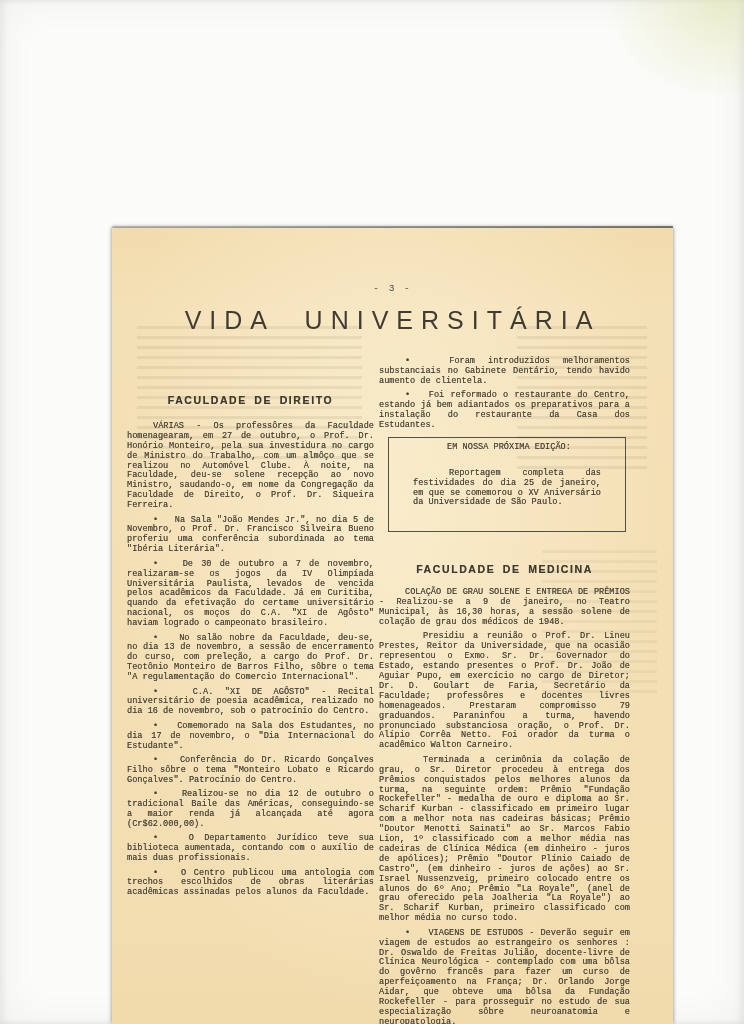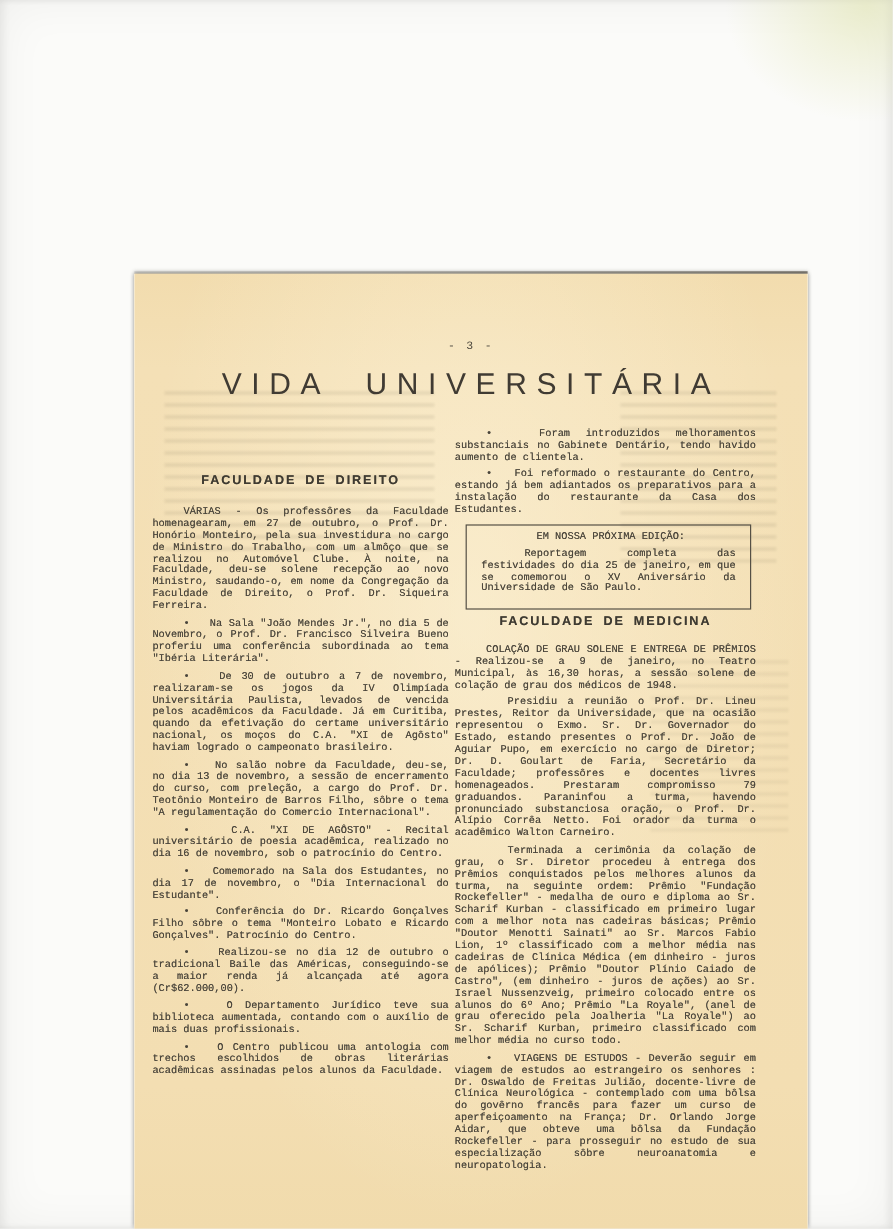--- a/index.html
+++ b/index.html
@@ -45,30 +45,30 @@
     text-align:justify;
     text-shadow:0 0 .4px rgba(73,68,58,.7);
   }
   .col-left{left:15px;top:140px;width:247px;margin-top:28px;}
   .col-right{left:267px;top:129px;width:251px;}
   .sec-heading{
     font-family:"Liberation Sans",sans-serif;
     font-size:10.5px;font-weight:bold;letter-spacing:1.6px;word-spacing:3px;
     text-align:center;color:#3e3a31;margin:0 0 16px 0;
   }
-  .sec-heading.medicina{margin:6px 0 13px 0;}
+  .sec-heading.medicina{margin:33px 0 13px 0;}
   p.para{margin:0 0 4.5px 0;text-indent:26px;}
   p.para.indent-lg{text-indent:44px;}
   .next-edition-box{
     border:1.5px solid #555045;
     margin:6px 4px 0 9px;
     padding:5px 8px 7px 8px;
   }
   .next-edition-box .box-heading{text-indent:4px;margin:0;text-align:center;}
-  .next-edition-box .box-body{margin:4px;text-indent:36px;text-align:justify;}
+  .next-edition-box .box-body{margin:16px;text-indent:36px;text-align:justify;}
   
   .ghost{
     position:absolute;opacity:.09;filter:blur(.7px);pointer-events:none;
     background:repeating-linear-gradient(180deg, rgba(90,82,60,0) 0 2px, #5a523c 2px 5px, rgba(90,82,60,0) 5px 10px);
   }
   .ghost-1{left:25px;top:96px;width:225px;height:140px;}
   .ghost-2{left:405px;top:96px;width:130px;height:145px;}
   .ghost-3{left:430px;top:320px;width:115px;height:150px;opacity:.06;}
 </style>
 </head>

